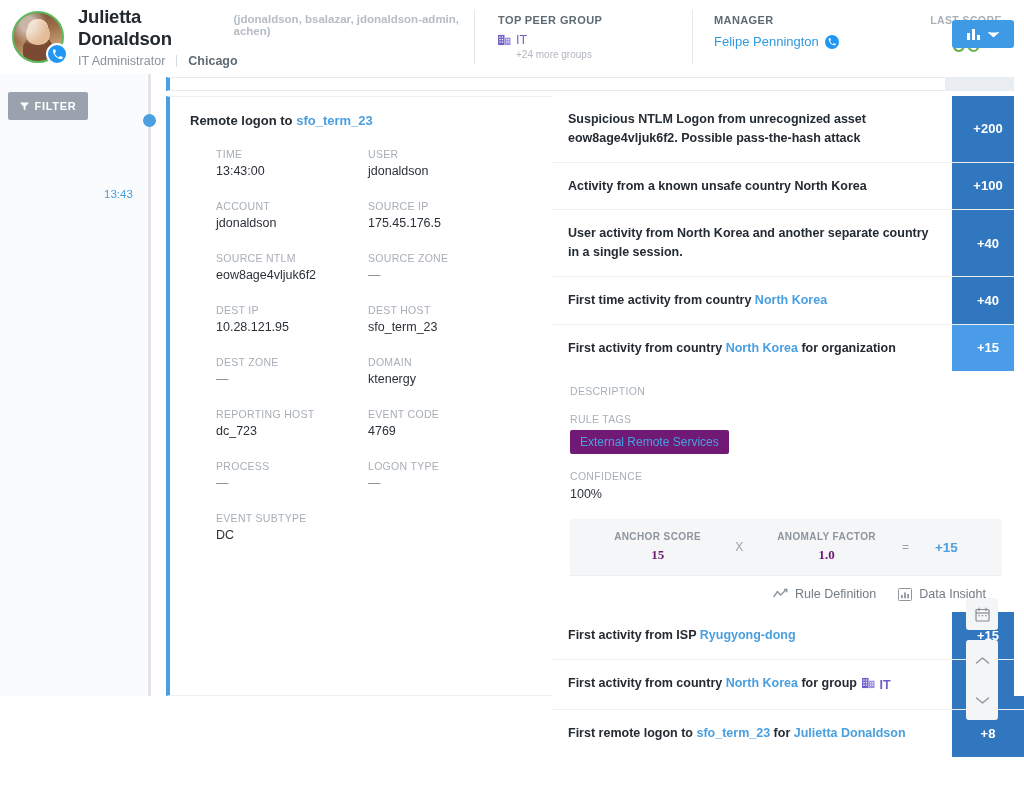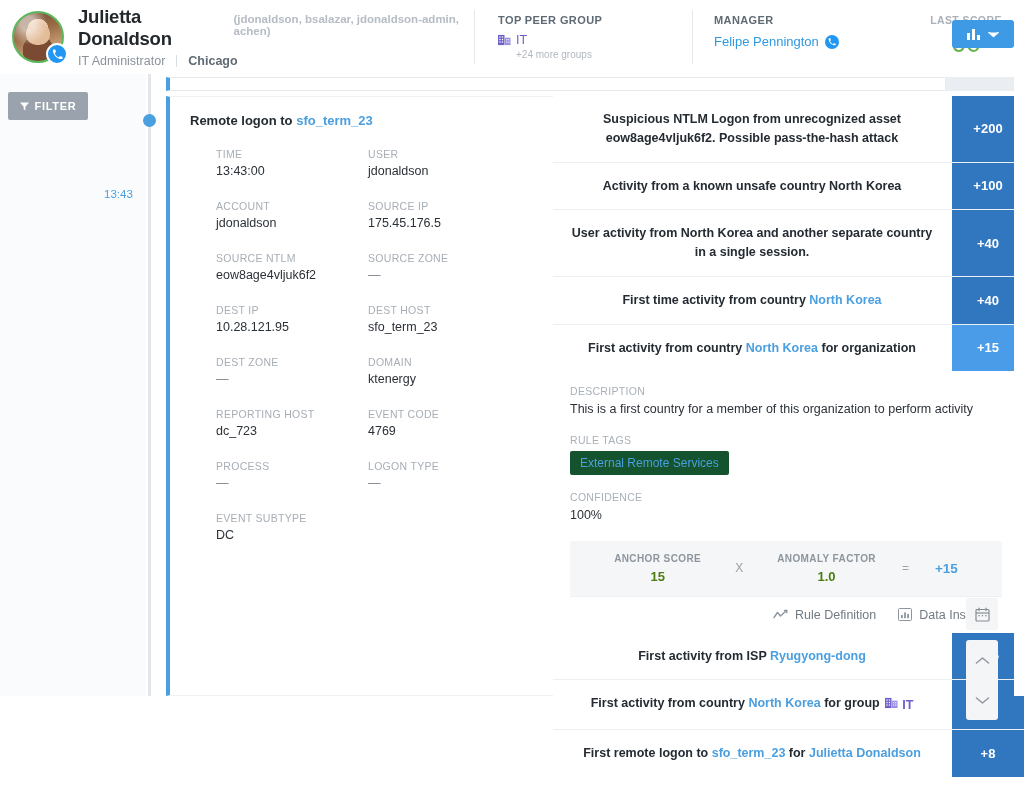--- a/index.html
+++ b/index.html
@@ -123,21 +123,21 @@
   .field-val.dash { color: #7d858d; }
 
   
   .rules-col {
     flex: 1 1 auto; background: #f7f8fa;
     display: flex; flex-direction: column;
   }
   .rules-panel { background: #fff; }
   .rule-row {
     display: flex; align-items: stretch; border-bottom: 1px solid #edf0f3;
-    background: #fff; cursor: pointer; text-align: center;
+    background: #fff; cursor: pointer;
   }
   .rule-row:last-child { border-bottom: none; }
   .rule-text {
     flex: 1 1 auto; padding: 14px 16px 14px 15px; font-size: 12.5px;
     font-weight: bold; color: #242b32; line-height: 1.5;
   }
   .rule-text .link { color: #4a9fe0; }
   .rule-text .grp { display: inline-flex; align-items: center; vertical-align: -2px; }
   .rule-text .grp svg { width: 13px; height: 12px; margin: 0 4px 0 2px; }
   .rule-text .grp .gname { color: #6c5fc7; font-weight: bold; }
@@ -146,31 +146,31 @@
     display: flex; align-items: center; justify-content: center;
     font-size: 13px; font-weight: bold;
   }
   .rule-row.selected .rule-score { background: #4a9ce8; }
 
   .detail-block { background: #fff; padding: 14px 22px 0 17px; }
   .dl { font-size: 10.5px; color: #a9b0b8; letter-spacing: .3px; }
   .dv { font-size: 12.5px; color: #2b3138; padding-top: 3px; line-height: 1.45; }
   .detail-gap { height: 16px; }
   .tag {
-    display: inline-block; background: #14532d; color: #4a9fe0;
+    display: inline-block; background: #701a75; color: #4a9fe0;
     font-size: 12px; padding: 5px 10px; border-radius: 2px; margin-top: 5px;
   }
   .anchor-box {
     margin: 16px 0 0 0; background: #f4f6f8; border-radius: 2px;
     display: flex; align-items: center; justify-content: center;
     padding: 12px 0; gap: 0;
   }
   .ab-cell { text-align: center; }
   .ab-label { font-size: 10px; font-weight: bold; color: #8d959d; letter-spacing: .4px; }
-  .ab-val { font-size: 13px; color: #4d7c0f; padding-top: 5px; font-weight: bold; }
+  .ab-val { font-size: 13px; color: #701a75; padding-top: 5px; font-weight: bold; font-family: Liberation Serif, serif; }
   .ab-op { font-size: 12px; color: #9aa2aa; padding: 0 34px; }
   .ab-op.eq { padding: 0 26px; }
   .ab-total { font-size: 13.5px; color: #4a9fe0; font-weight: bold; padding-left: 0; }
 
   .actions-row {
     display: flex; align-items: center; justify-content: flex-end;
     background: #fff; border-top: 1px solid #edf0f3;
     padding: 11px 16px 11px 0; margin-top: 0; gap: 22px;
   }
   .action { display: flex; align-items: center; font-size: 12.5px; color: #727a83; cursor: pointer; }
@@ -372,21 +372,20 @@
               <div class="rule-score">+40</div>
             </div>
             <div class="rule-row selected">
               <div class="rule-text">First activity from country <span class="link">North Korea</span> for organization</div>
               <div class="rule-score">+15</div>
             </div>
           </div>
 
         <div class="detail-block">
           <div class="dl">DESCRIPTION</div>
-          <div class="dv">This is a first country for a member of this organization to perform activity</div>
           <div class="detail-gap"></div>
           <div class="dl">RULE TAGS</div>
           <div>
             <span class="tag">External Remote Services</span>
           </div>
           <div class="detail-gap"></div>
           <div class="dl">CONFIDENCE</div>
           <div class="dv">100%</div>
 
           <div class="anchor-box">

